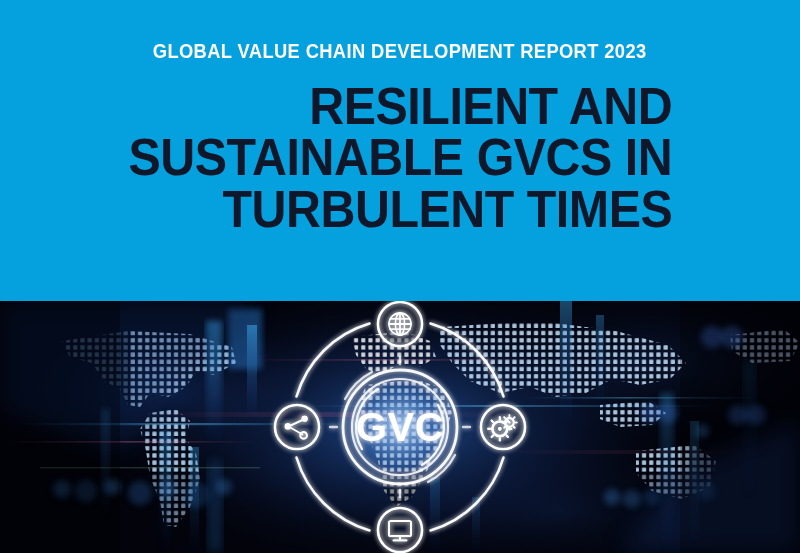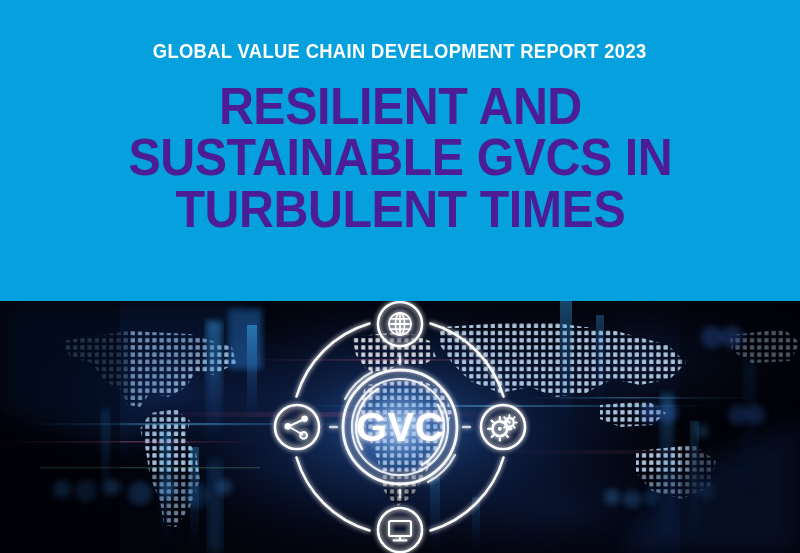--- a/index.html
+++ b/index.html
@@ -23,23 +23,23 @@
     font-size:19.5px;
     font-weight:bold;
     letter-spacing:0.4px;
     white-space:nowrap;
     transform:scaleX(0.94);
     transform-origin:center;
     text-align:center;
   }
   .title{
     margin-top:18px;
-    color:#4c1d95;
+    color:#0f172a;
     font-weight:bold;
-    text-align:center;
+    text-align:right;
     line-height:0.99;
   }
   .tline{
     display:block;
     white-space:nowrap;
     font-size:53px;
     font-weight:bold;
     letter-spacing:-0.5px;
     transform:scaleX(0.93);
     transform-origin:center;

